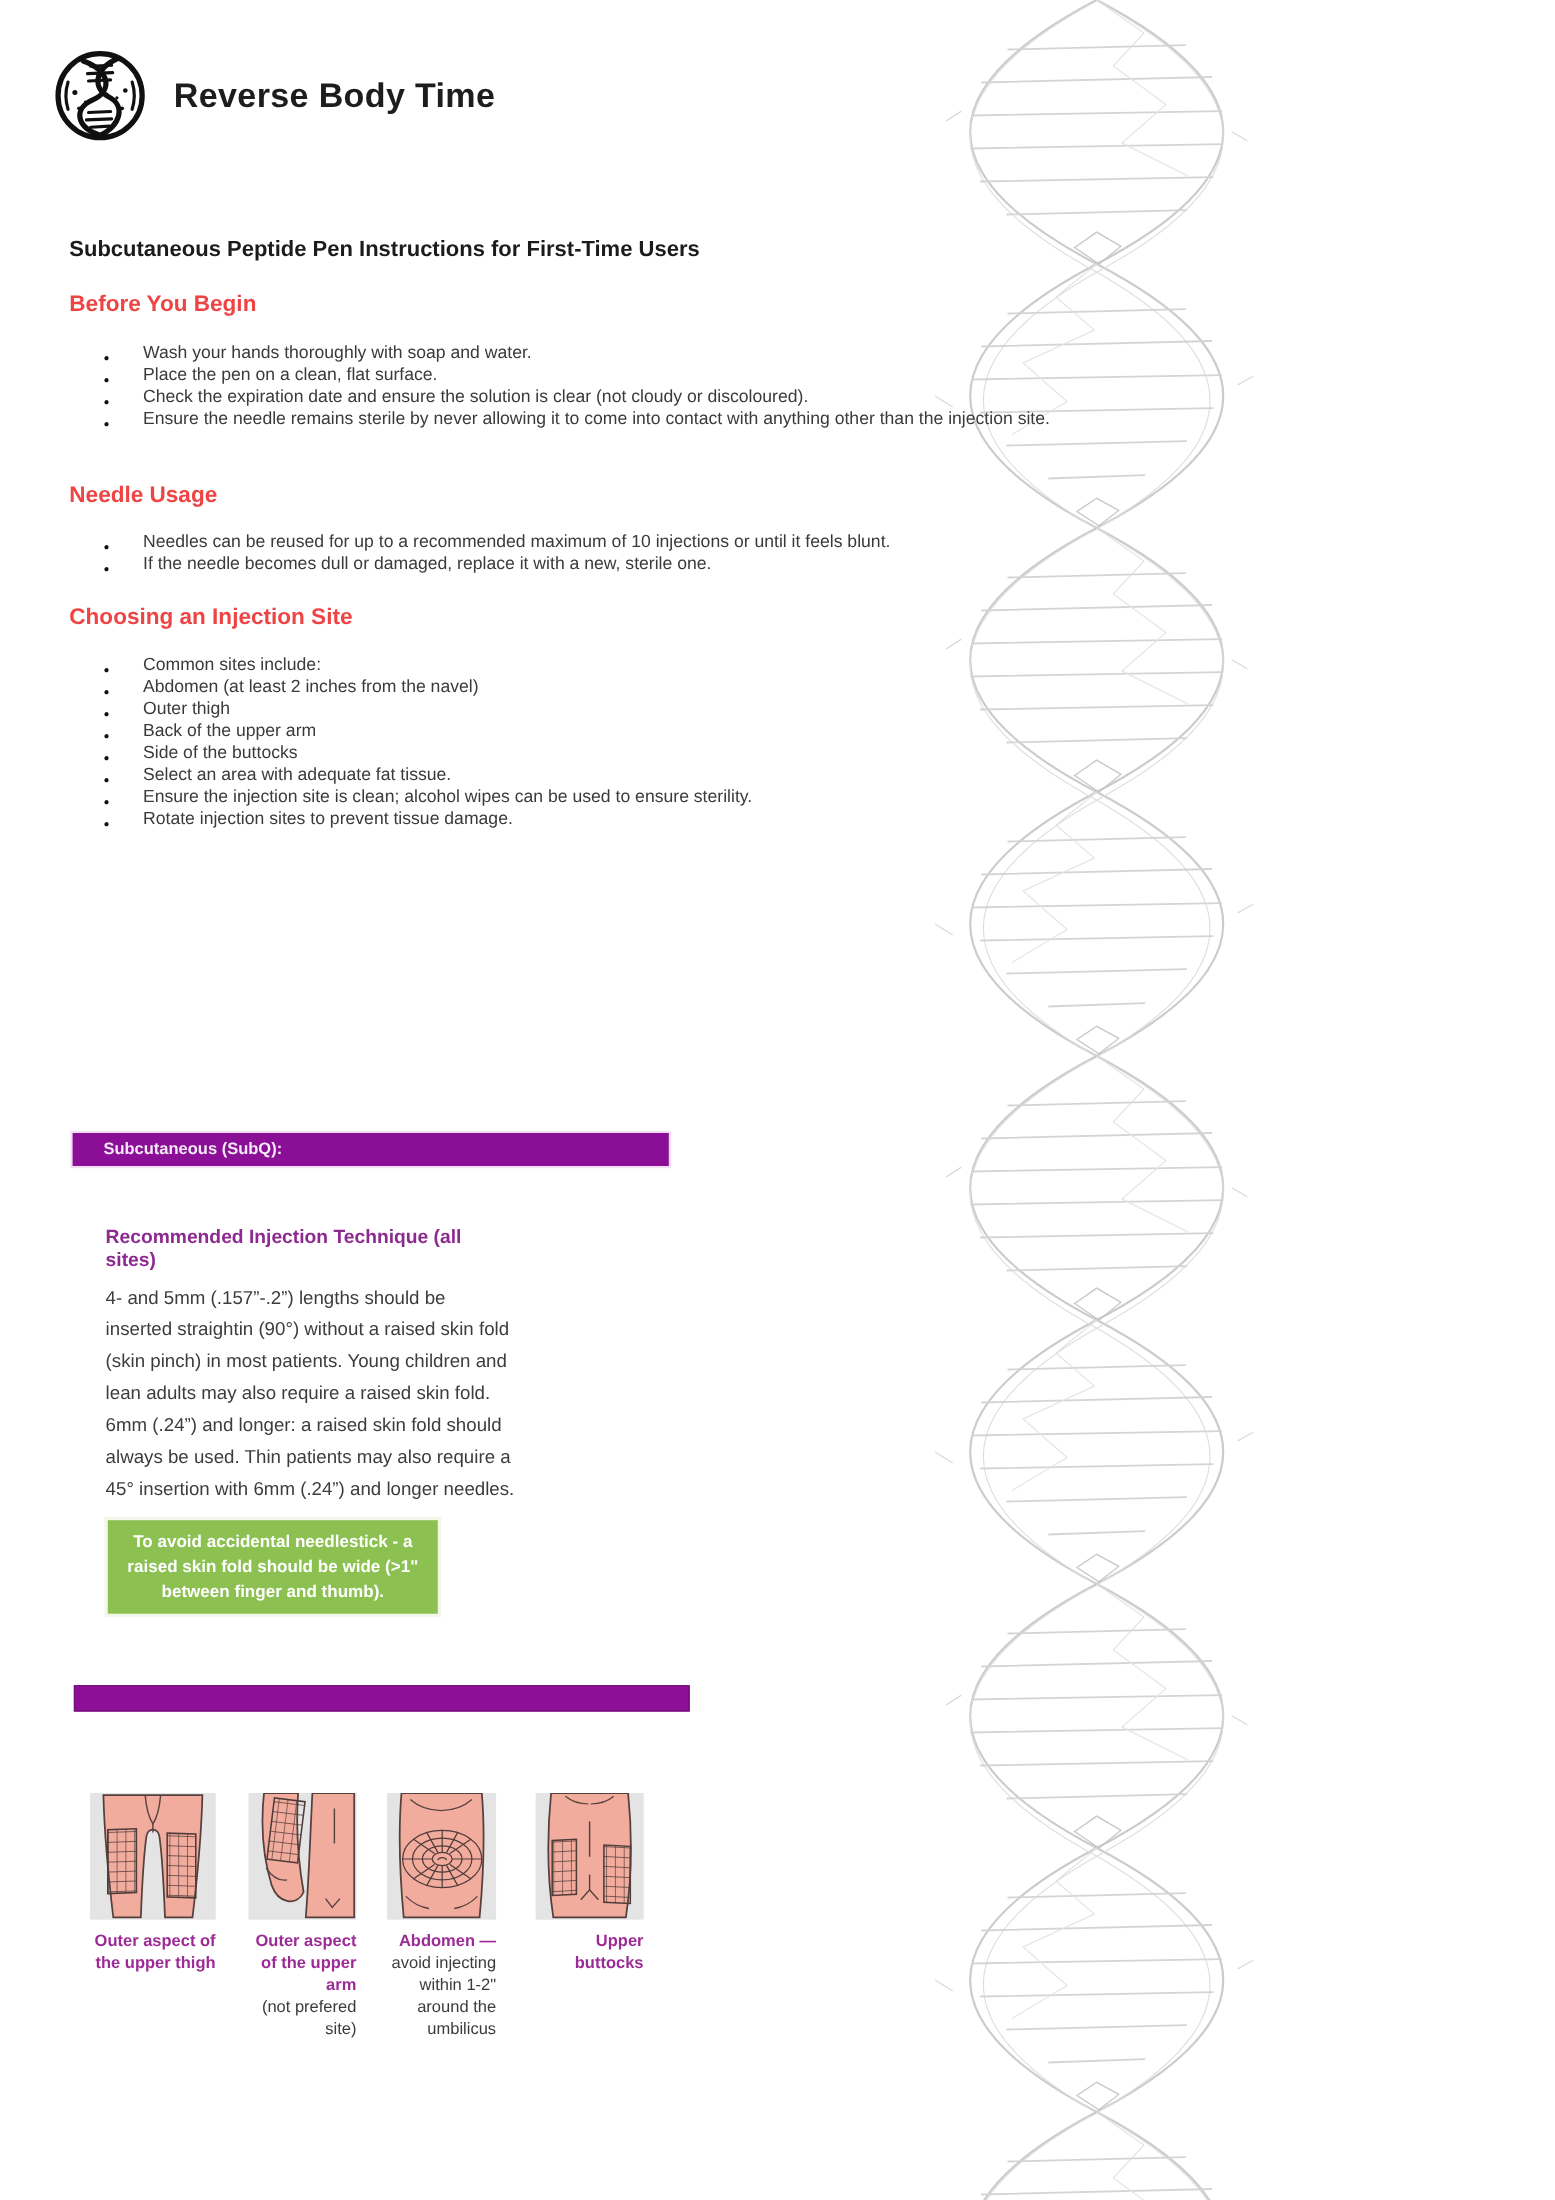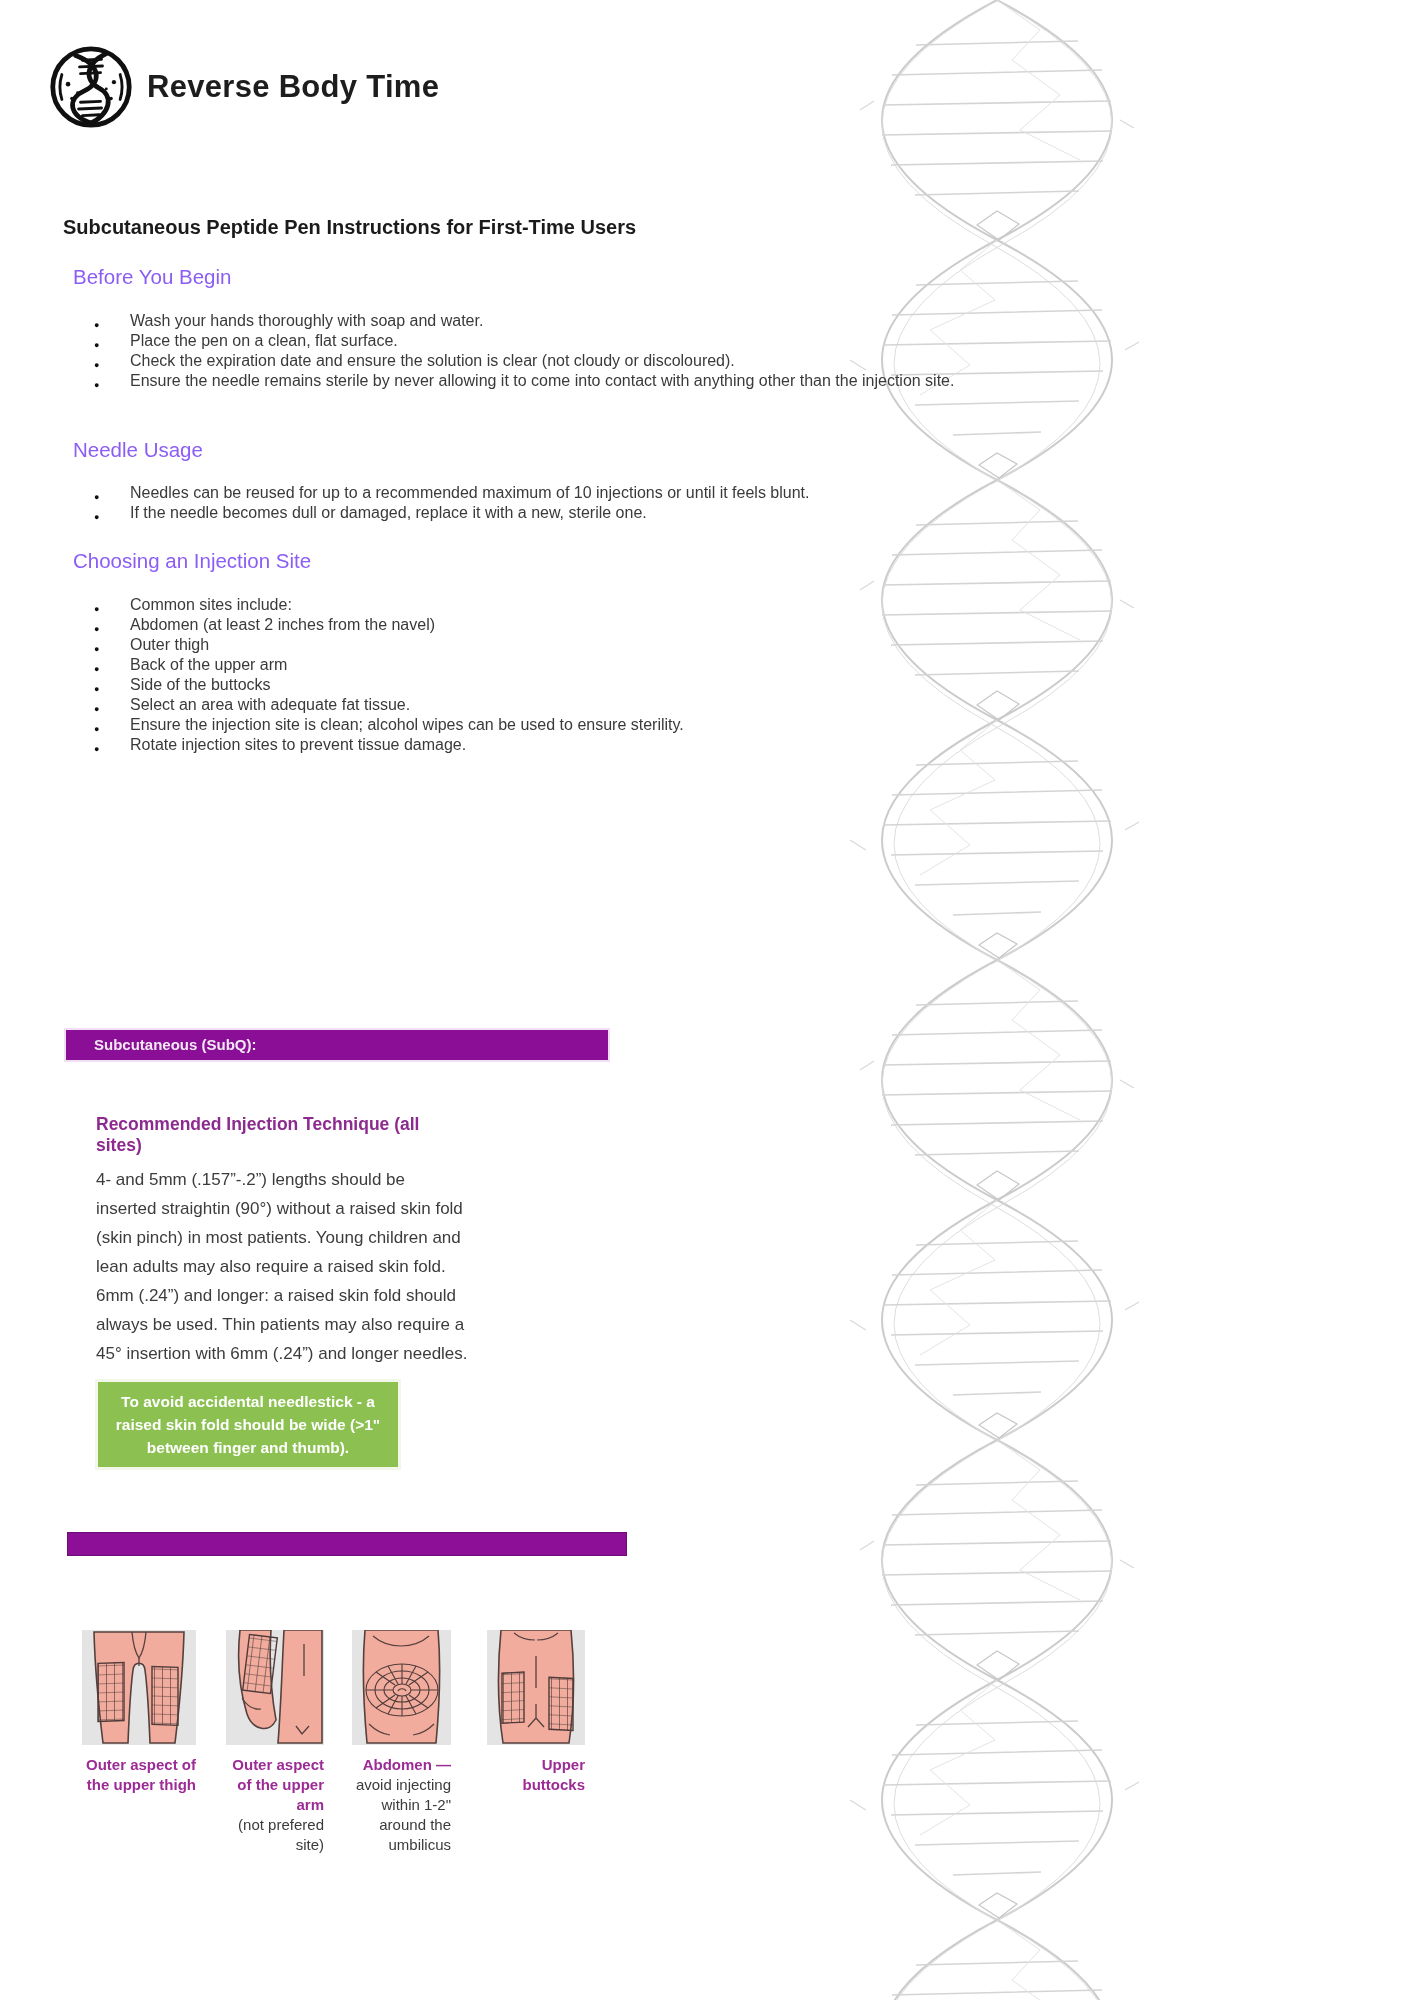--- a/index.html
+++ b/index.html
@@ -1,26 +1,26 @@
 <!DOCTYPE html>
 <html><head>
 <meta charset="utf-8">
 <style>
   html,body{margin:0;padding:0;background:#fff;}
   .page{position:relative;width:1414px;height:2000px;background:#ffffff;overflow:hidden;
         font-family:"Liberation Sans",sans-serif;color:#2b2b2b;}
   
   .dna-bg{position:absolute;top:0;left:780px;width:434px;height:2000px;z-index:0;}
   
-  .brand-row{position:absolute;top:44px;left:48px;display:flex;align-items:center;gap:13px;z-index:2;}
+  .brand-row{position:absolute;top:44px;left:48px;display:flex;align-items:center;gap:24px;z-index:2;}
   .brand-logo{width:86px;height:86px;}
   .brand-name{font-size:31px;font-weight:700;color:#1d1d1d;letter-spacing:.3px;}
   
   .h1{position:absolute;left:63px;top:216px;font-size:20px;font-weight:700;color:#1b1b1b;z-index:2;}
-  .h2{position:absolute;left:73px;font-size:20.5px;font-weight:400;color:#8b5cf6;z-index:2;}
+  .h2{position:absolute;left:63px;font-size:20.5px;font-weight:700;color:#ef4444;z-index:2;}
   .h2.before{top:265px;} .h2.needle{top:438px;} .h2.site{top:549px;}
   ul.bullets{position:absolute;left:92px;margin:0;padding:0;list-style:none;width:870px;
              font-size:16px;line-height:20px;color:#3a3a3a;z-index:2;}
   ul.bullets.before{top:311px;} ul.bullets.needle{top:483px;} ul.bullets.site{top:595px;}
   ul.bullets li{position:relative;padding-left:38px;}
   ul.bullets li::before{content:"●";position:absolute;left:2px;top:4px;font-size:9px;color:#111;}
   
   .subq-banner{position:absolute;left:66px;top:1030px;width:542px;height:30px;z-index:2;
                background:#8b0f96;color:#f4e9f6;font-size:15px;font-weight:700;
                line-height:30px;padding-left:28px;box-sizing:border-box;

